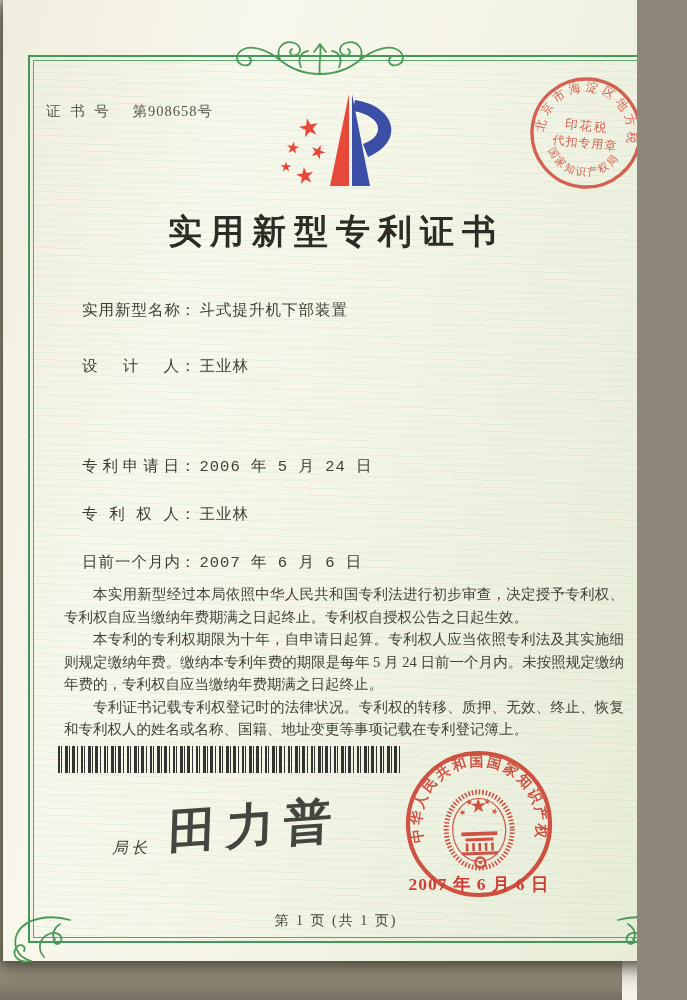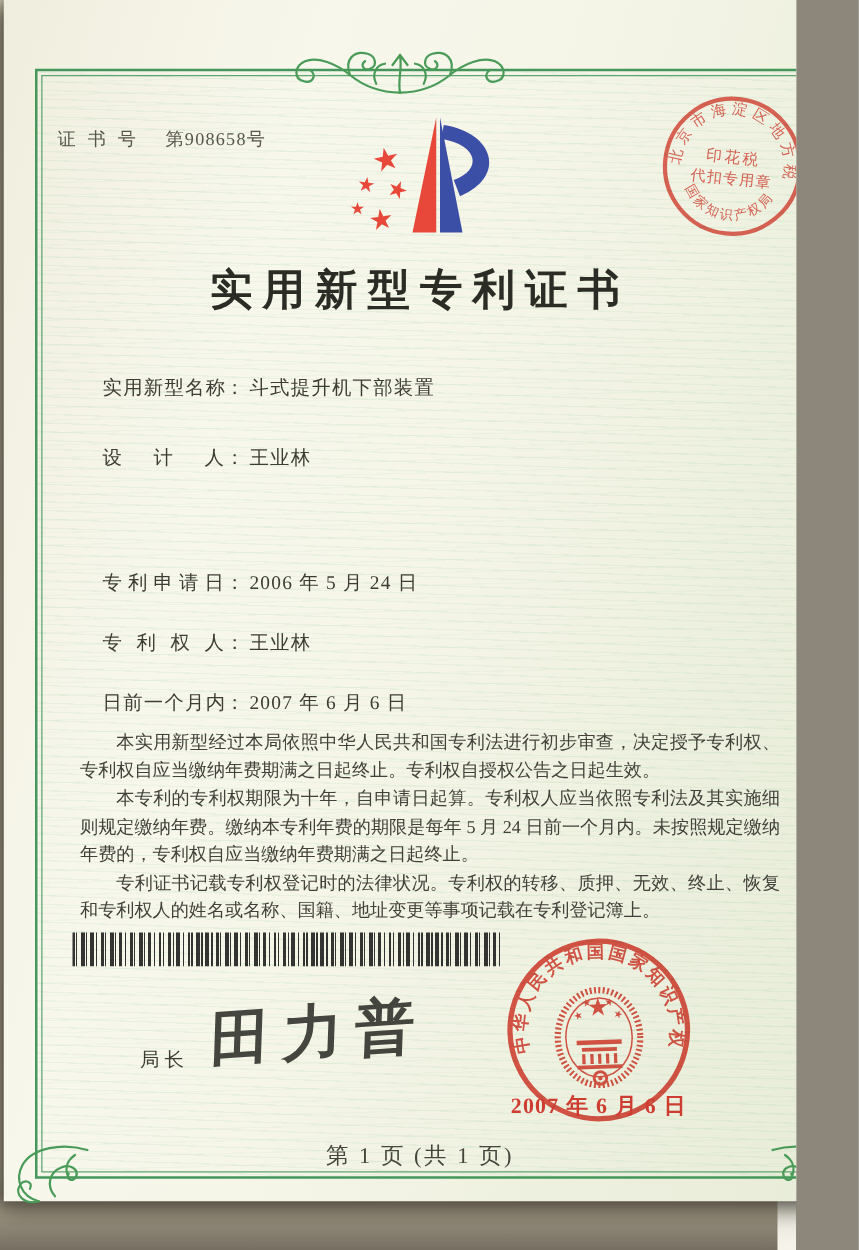--- a/index.html
+++ b/index.html
@@ -23,38 +23,38 @@
   .cert-no{position:absolute;left:46px;top:102px;font-size:14.5px;color:#55554a;letter-spacing:3px;}
   .cert-no .num{margin-left:14px;letter-spacing:1px;}
   .logo{position:absolute;left:272px;top:88px;width:136px;height:102px;}
   .stamp{position:absolute;mix-blend-mode:multiply;}
   .stamp-top{left:524px;top:71px;width:124px;height:124px;opacity:.82;transform:rotate(6deg);}
   .stamp-bottom{left:399px;top:744px;width:160px;height:160px;opacity:.9;transform:rotate(-2deg);}
   .title{position:absolute;left:28px;top:209px;width:616px;text-align:center;
          font-size:34px;font-weight:bold;color:#2c2c26;letter-spacing:8px;}
   .frow{position:absolute;left:82px;font-size:15.5px;color:#3d3d34;letter-spacing:1px;white-space:nowrap;}
   .flabel{display:inline-block;width:98px;text-align:justify;text-align-last:justify;vertical-align:bottom;}
-  .fvalue{margin-left:3px;}
+  .fvalue{margin-left:3px;font-family:Liberation Mono, monospace;}
   .body-text{position:absolute;left:64px;top:583px;width:560px;font-size:14.5px;line-height:22.5px;
              color:#42423a;text-align:justify;}
   .body-text p{margin:0;text-indent:2em;}
   .barcode{position:absolute;left:58px;top:746px;width:343px;height:27px;opacity:.88;
     background:repeating-linear-gradient(90deg,
       #191919 0 2px, transparent 2px 3px,
       #191919 3px 4px, transparent 4px 7px,
       #191919 7px 10px, transparent 10px 11px,
       #191919 11px 12px, transparent 12px 14px,
       #191919 14px 17px, transparent 17px 19px,
       #191919 19px 20px, transparent 20px 23px);}
-  .sig-label{position:absolute;left:112px;top:838px;font-size:15.5px;color:#3d3d34;letter-spacing:4px;}
+  .sig-label{position:absolute;left:112px;top:838px;font-size:15.5px;color:#3d3d34;letter-spacing:4px;font-style:italic;}
   .sig-name{position:absolute;left:168px;top:794px;font-size:48px;font-weight:bold;color:#2e2e29;
             letter-spacing:10px;transform:rotate(-4deg) skewX(-6deg);opacity:.88;white-space:nowrap;}
   .seal-date{position:absolute;left:396px;top:872px;width:166px;text-align:center;font-size:17.5px;
              color:#ce3d31;letter-spacing:1px;font-weight:bold;white-space:nowrap;}
-  .footer{position:absolute;left:28px;top:912px;width:616px;text-align:center;font-size:18px;
+  .footer{position:absolute;left:28px;top:912px;width:616px;text-align:center;font-size:14px;
           color:#45453c;letter-spacing:2px;}
   .seal-text{fill:#dd4438;font-family:"Liberation Serif",serif;}
 </style>
 </head>
 <body>
 
 <svg width="0" height="0" style="position:absolute">
   <defs>
     <path id="star5" d="M0,-1 L0.2245,-0.309 L0.951,-0.309 L0.363,0.118 L0.588,0.809 L0,0.382 L-0.588,0.809 L-0.363,0.118 L-0.951,-0.309 L-0.2245,-0.309 Z"></path>
     <g id="orn-half" fill="none" stroke="#4a9b58" stroke-width="1.8" stroke-linecap="round">

